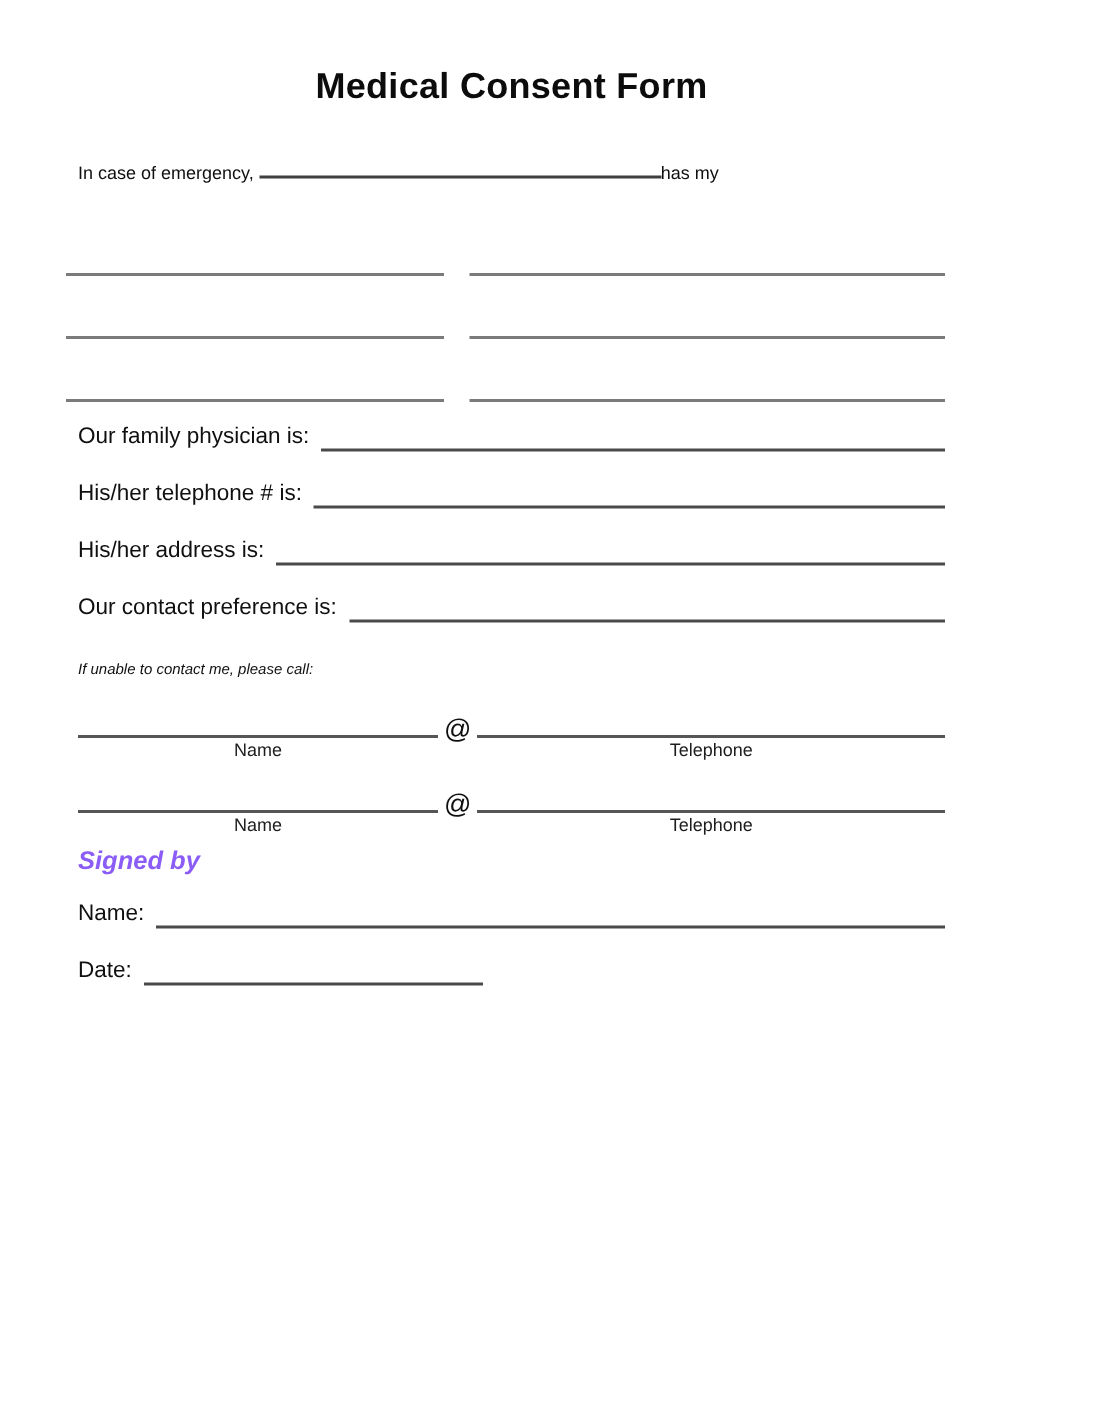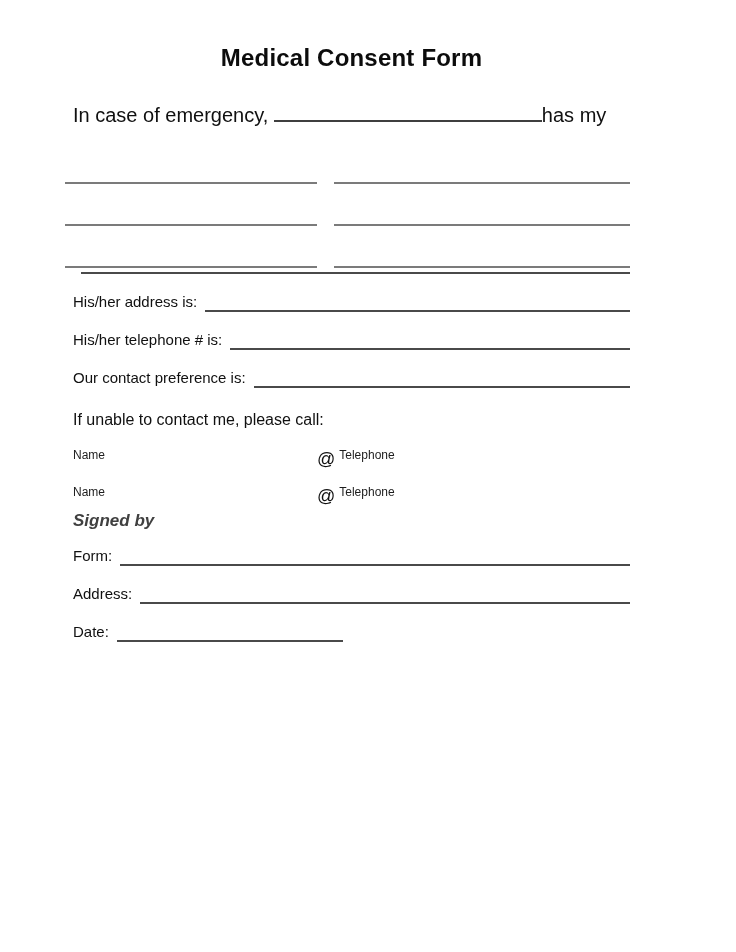--- a/index.html
+++ b/index.html
@@ -4,32 +4,32 @@
 <style>
   * { margin: 0; padding: 0; box-sizing: border-box; }
   html, body { background: #ffffff; }
   .page {
     position: relative;
     width: 736px;
     height: 738px;
     background: #ffffff;
     font-family: "Liberation Sans", "DejaVu Sans", sans-serif;
     color: #101010;
-    padding: 44px 106px 0 73px;
+    padding: 44px 106px 0 52px;
   }
   .title {
     text-align: center;
     font-size: 24px;
     font-weight: bold;
     letter-spacing: 0.2px;
     color: #0c0c0c;
   }
   .intro {
     margin-top: 24px;
-    font-size: 20px;
+    font-size: 12px;
     line-height: 38px;
     white-space: nowrap;
   }
   .blank-inline {
     display: inline-block;
     width: 268px;
     border-bottom: 2px solid #3f3f3f;
     height: 1px;
     vertical-align: baseline;
   }
@@ -41,26 +41,26 @@
   
   .fields { margin-top: 4px; }
   .field-row { display: flex; align-items: flex-end; line-height: 38px; font-size: 15px; }
   .field-label { white-space: nowrap; }
   .field-line {
     flex: 1;
     border-bottom: 2px solid #4a4a4a;
     margin: 0 0 9px 8px;
     height: 1px;
   }
-  .unable { line-height: 38px; font-size: 16px; margin-top: 4px; }
+  .unable { line-height: 38px; font-size: 10px; margin-top: 4px; font-style: italic; }
   
   .contact-section { margin-top: 8px; }
   .contact-row { display: flex; }
   .contact-row.second { margin-top: 16px; }
-  .contact-col { display: flex; flex-direction: row; }
+  .contact-col { display: flex; flex-direction: column; }
   .contact-col.left { width: 240px; }
   .contact-col.right { flex: 1; }
   .contact-line { height: 18px; border-bottom: 2px solid #565656; }
   .sub-label {
     font-size: 12px;
     color: #1d1d1d;
     text-align: center;
     line-height: 15px;
     padding-top: 1px;
   }
@@ -71,21 +71,21 @@
     align-self: flex-start;
     margin-top: 3px;
     color: #101010;
   }
   
   .signed-by {
     margin-top: 6px;
     font-size: 17px;
     font-weight: bold;
     font-style: italic;
-    color: #404040;
+    color: #8b5cf6;
   }
   .sig-fields { margin-top: 6px; }
   .sig-fields .field-row { line-height: 38px; }
   .sig-fields .field-line.date-line { flex: none; width: 226px; }
 </style>
 </head>
 <body>
 
 <div class="page">
 
@@ -105,28 +105,29 @@
       <div class="child-blank-right"></div>
     </div>
     <div class="child-row">
       <div class="child-blank-left"></div>
       <div class="child-blank-right"></div>
     </div>
   </div>
 
   <div class="fields">
     <div class="field-row">
+      <span class="field-label">Our family physician is:</span>
+      <span class="field-line"></span>
+    </div>
+    <div class="field-row">
+      <span class="field-label">His/her telephone # is:</span>
       <span class="field-line"></span>
     </div>
     <div class="field-row">
       <span class="field-label">His/her address is:</span>
-      <span class="field-line"></span>
-    </div>
-    <div class="field-row">
-      <span class="field-label">His/her telephone # is:</span>
       <span class="field-line"></span>
     </div>
     <div class="field-row">
       <span class="field-label">Our contact preference is:</span>
       <span class="field-line"></span>
     </div>
   </div>
 
   <div class="unable">If unable to contact me, please call:</div>
 
@@ -152,25 +153,21 @@
         <div class="contact-line"></div>
         <div class="sub-label">Telephone</div>
       </div>
     </div>
   </div>
 
   <div class="signed-by">Signed by</div>
 
   <div class="sig-fields">
     <div class="field-row">
-      <span class="field-label">Form:</span>
-      <span class="field-line"></span>
-    </div>
-    <div class="field-row">
-      <span class="field-label">Address:</span>
+      <span class="field-label">Name:</span>
       <span class="field-line"></span>
     </div>
     <div class="field-row">
       <span class="field-label">Date:</span>
       <span class="field-line date-line"></span>
     </div>
   </div>
 
 </div>
 

